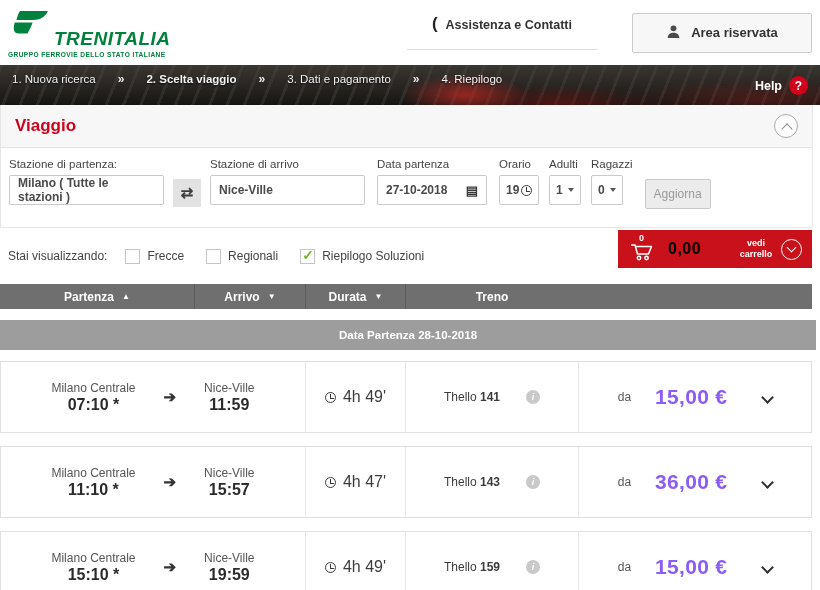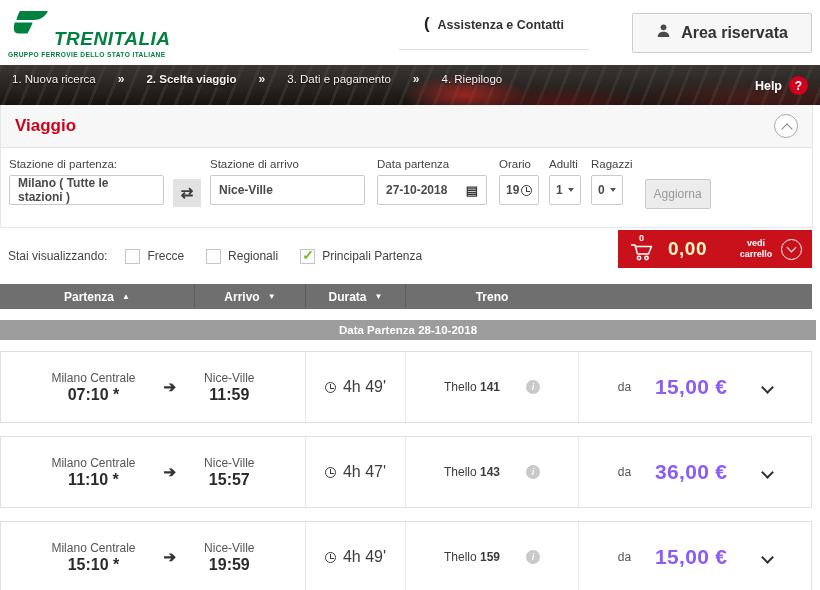--- a/index.html
+++ b/index.html
@@ -11,22 +11,22 @@
   .logo { display:flex; flex-direction:column; margin-top:2px; }
   .logo-row { display:flex; align-items:flex-end; }
   .logo-name { color:#00813d; font-size:19px; font-weight:bold; font-style:italic;
     letter-spacing:.5px; margin-left:4px; }
   .logo-tag { color:#00813d; font-size:6.6px; font-weight:bold; letter-spacing:.4px; margin-top:1px; }
   .top-right { margin-left:auto; display:flex; align-items:center; }
   .assist { display:flex; align-items:center; gap:8px; font-size:12.5px; font-weight:bold;
     color:#333; padding:0 25px 14px 25px; border-bottom:1px solid #ddd; margin-right:35px; cursor:pointer; }
   .phone-glyph { font-weight:900; font-size:17px; color:#222; transform:translateY(-1px); }
   .area-btn { width:180px; height:40px; background:#f7f7f7; border:1px solid #ccc; border-radius:2px;
-    display:flex; align-items:center; justify-content:center; gap:10px; font-size:16px;
-    font-weight:bold; color:#333; cursor:pointer;margin-left:8px; }
+    display:flex; align-items:center; justify-content:center; gap:10px; font-size:13px;
+    font-weight:bold; color:#333; cursor:pointer; }
 
   
   .crumbbar { height:40px; position:relative; padding:7px 12px 0 12px; display:flex; align-items:flex-start;
     background:
       radial-gradient(ellipse 90px 30px at 465px 30px, rgba(190,40,35,.75), rgba(190,40,35,0) 70%),
       radial-gradient(ellipse 140px 26px at 560px 38px, rgba(120,20,18,.55), rgba(120,20,18,0) 70%),
       radial-gradient(ellipse 200px 30px at 760px 34px, rgba(150,30,26,.35), rgba(150,30,26,0) 70%),
       repeating-linear-gradient(112deg, rgba(80,74,66,.35) 0 3px, rgba(20,18,16,0) 3px 16px),
       linear-gradient(#3a3632, #171513); }
   .crumbs { display:flex; align-items:center; gap:22px; font-size:11.5px; color:#f2f2f2; }
@@ -74,37 +74,37 @@
   .filterrow { position:relative; height:56px; display:flex; align-items:center; padding:0 8px; }
   .filterlabel { font-size:12px; color:#444; margin-right:18px; }
   .chk { display:flex; align-items:center; gap:7px; margin-right:22px; cursor:pointer; font-size:12px; color:#444;justify-content:flex-end; }
   .chkbox { width:15px; height:15px; border:1px solid #c5c5c5; background:#fdfdfd; position:relative; }
   .chk[data-checked="true"] .chkbox::after { content:'✓'; position:absolute; left:1px; top:-3px;
     color:#76b82a; font-size:14px; font-weight:bold; }
   .cart { position:absolute; right:8px; top:2px; width:194px; height:38px; background:#c9111c;
     display:flex; align-items:center; padding:0 10px; cursor:pointer; }
   .cart-icon-wrap { position:relative; width:28px; height:28px; }
   .cart-badge { position:absolute; top:-2px; left:11px; color:#fff; font-size:9px; font-weight:bold; }
-  .cart-total { color:#fef9c3; font-size:19px; font-weight:bold; margin-left:12px; letter-spacing:.5px; }
+  .cart-total { color:#000000; font-size:16px; font-weight:bold; margin-left:12px; letter-spacing:.5px; }
   .cart-link { margin-left:auto; width:38px; color:#fff; font-size:9px; font-weight:bold;
     text-align:center; line-height:1.25; }
   .cart-chev { width:21px; height:21px; border:1.5px solid #fff; border-radius:50%; position:relative;
     margin-left:6px; flex:none; }
   .cart-chev::after { content:''; position:absolute; left:5.5px; top:4.5px; width:6px; height:6px;
     border-right:1.5px solid #fff; border-bottom:1.5px solid #fff; transform:rotate(45deg); }
 
   
   .thead { height:25px; margin-right:8px; background:#6f6f6f; display:flex; align-items:center;
     color:#fff; font-size:12px; font-weight:bold; }
   .th { display:flex; align-items:center; justify-content:center; gap:8px; cursor:pointer; height:100%; }
   .th-sep { border-left:1px solid #5c5c5c; }
   .sort { font-size:8px; }
   .w1a{width:194px;} .w1b{width:111px;} .w2{width:100px;} .w3{width:173px;} .w4{flex:1;}
 
-  .groupbar { height:20px; margin:11px 4px 0 0; background:#9d9d9d; color:#fff; font-size:11.5px;
+  .groupbar { height:30px; margin:11px 4px 0 0; background:#9d9d9d; color:#fff; font-size:11.5px;
     font-weight:bold; display:flex; align-items:center; justify-content:center;text-align:right; }
 
   .rows { margin-top:11px; }
   .row { height:72px; margin:0 8px 13px 0; background:#fff; border:1px solid #e0e0e0; display:flex; }
   .cell { display:flex; align-items:center; justify-content:center; }
   .cell + .cell { border-left:1px solid #e6e6e6; }
   .c-journey { width:304px; gap:28px; }
   .stop { text-align:center; }
   .stop .st { display:block; font-size:12px; color:#555; }
   .stop .tm { display:block; font-size:16px; font-weight:bold; color:#2b2b2b; margin-top:1px; }
@@ -231,21 +231,21 @@
   <span class="chk" data-checked="false">
     <span class="chkbox"></span>
     <span>Frecce</span>
   </span>
   <span class="chk" data-checked="false">
     <span class="chkbox"></span>
     <span>Regionali</span>
   </span>
   <span class="chk" data-checked="true">
     <span class="chkbox"></span>
-    <span>Principali Partenza</span>
+    <span>Riepilogo Soluzioni</span>
   </span>
 
   <div class="cart">
     <span class="cart-icon-wrap">
       <svg width="28" height="28" viewBox="0 0 28 28">
         <g fill="none" stroke="#fff" stroke-width="1.5" stroke-linejoin="round">
           <path d="M3 10 h4 l2.5 9 h11 l3-7.5 H8"></path>
           <circle cx="11" cy="23" r="1.7"></circle>
           <circle cx="18.5" cy="23" r="1.7"></circle>
         </g>

